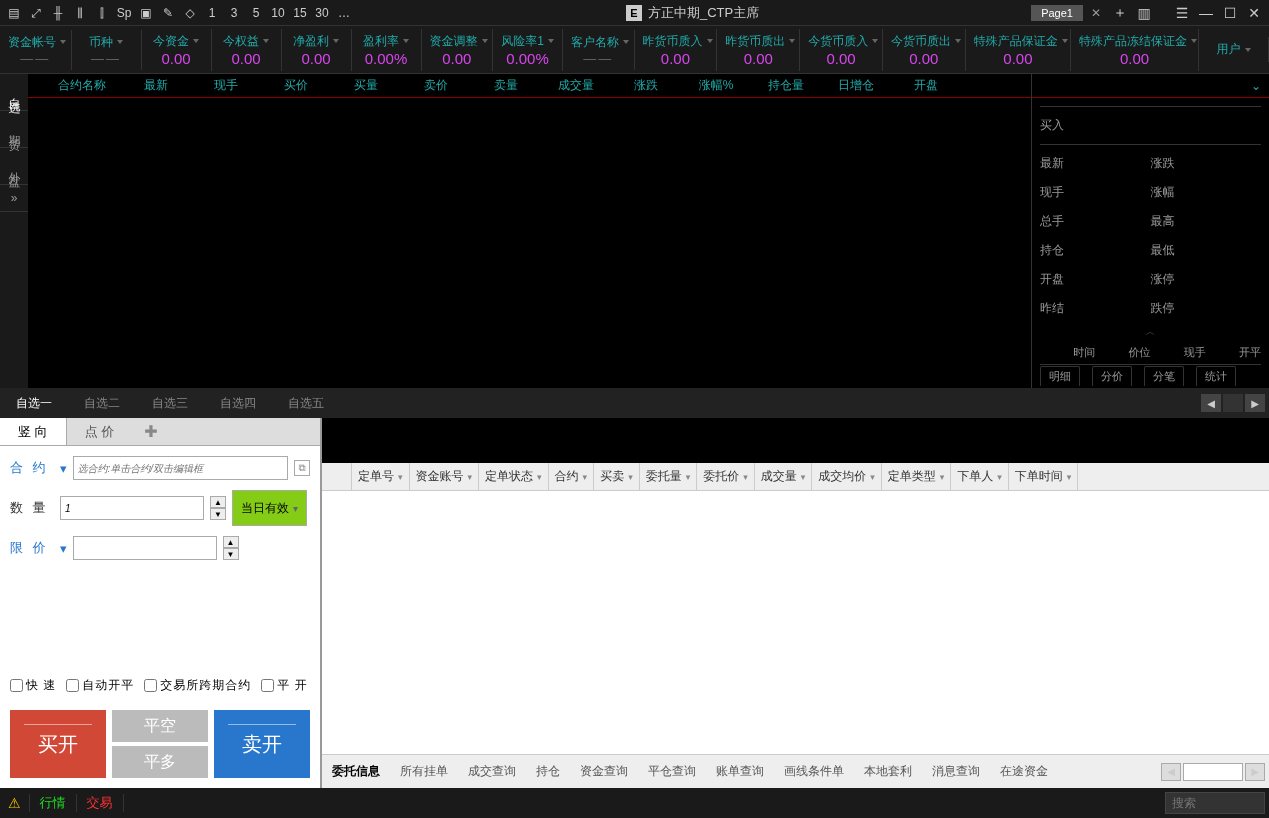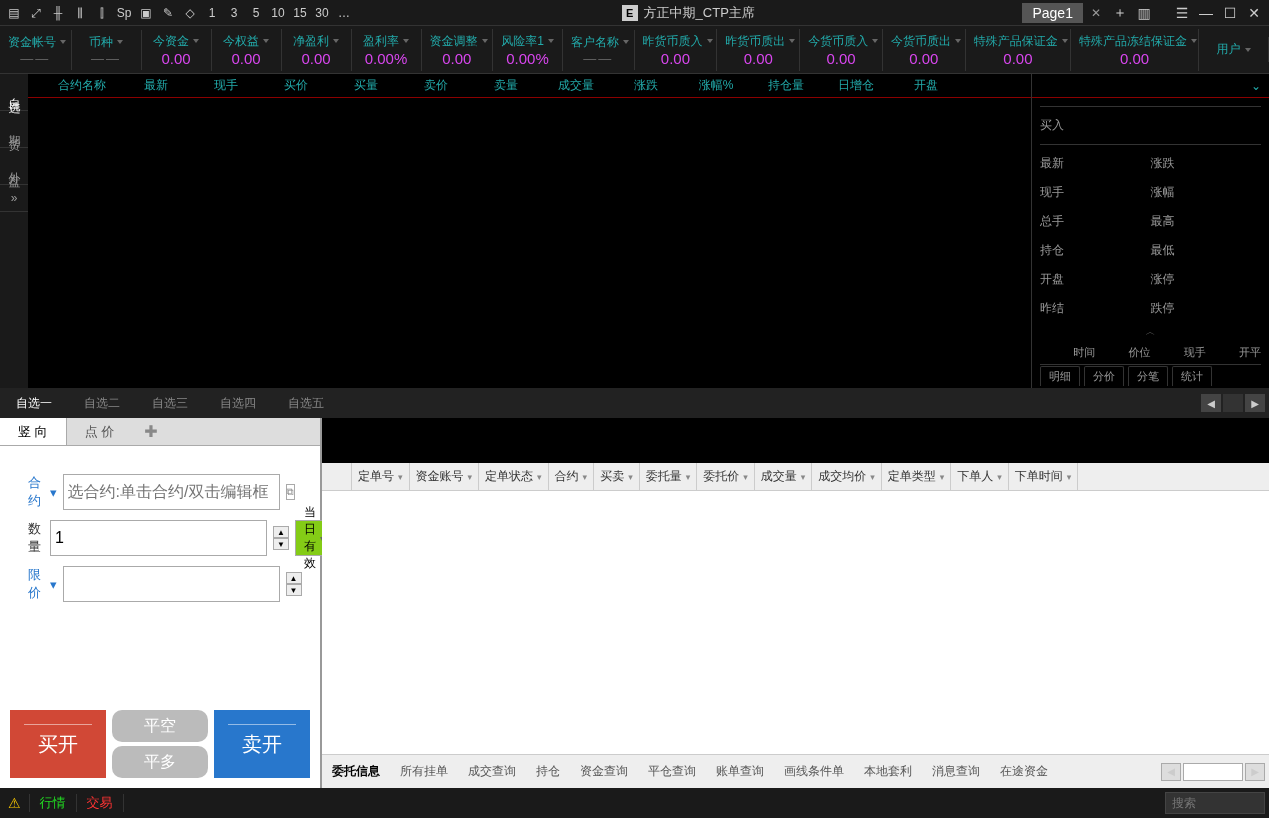--- a/index.html
+++ b/index.html
@@ -3,21 +3,21 @@
 <meta charset="utf-8">
 <style>
 * { margin:0; padding:0; box-sizing:border-box; font-family:"Microsoft YaHei","SimSun",sans-serif; }
 body { width:1269px; height:818px; background:#000; color:#ccc; font-size:12px; overflow:hidden; }
 .titlebar { height:26px; background:#1a1a1a; display:flex; align-items:center; border-bottom:1px solid #333; }
 .tb-icons { display:flex; align-items:center; gap:2px; padding-left:4px; }
 .tb-icons span { width:20px; height:20px; display:flex; align-items:center; justify-content:center; color:#ccc; font-size:12px; cursor:pointer; }
 .tb-title { flex:1; text-align:center; color:#ccc; font-size:13px; display:flex; align-items:center; justify-content:center; gap:6px; }
 .tb-logo { width:16px; height:16px; background:#ccc; color:#000; font-weight:bold; display:inline-flex; align-items:center; justify-content:center; font-size:11px; }
 .tb-right { display:flex; align-items:center; gap:2px; padding-right:4px; }
-.tb-page { padding:2px 10px; background:#555; color:#fff; font-size:14px; }
+.tb-page { padding:2px 10px; background:#555; color:#fff; font-size:11px; }
 .tb-close-page { padding:2px 6px; color:#999; cursor:pointer; }
 .tb-win { width:22px; height:22px; display:flex; align-items:center; justify-content:center; color:#ccc; cursor:pointer; font-size:14px; }
 .stats-row { height:48px; background:#1a1a1a; display:flex; align-items:center; border-bottom:1px solid #333; overflow:hidden; }
 .stat { border-right:1px solid #333; padding:4px 8px; text-align:center; min-width:70px; position:relative; }
 .stat-label { color:#2aa; font-size:12px; white-space:nowrap; }
 .stat-label::after { content:""; display:inline-block; width:0; height:0; border-left:3px solid transparent; border-right:3px solid transparent; border-top:4px solid #666; margin-left:4px; vertical-align:middle; }
 .stat-value { color:#d946ef; font-size:15px; font-family:Arial; white-space:nowrap; }
 .stat-value.dash { color:#666; font-size:13px; letter-spacing:2px; }
 .main-split { display:flex; height:314px; }
 .side-tabs { width:28px; background:#1a1a1a; display:flex; flex-direction:column; }
@@ -30,52 +30,52 @@
 .quote-panel { width:238px; background:#000; border-left:1px solid #333; position:relative; }
 .quote-head { height:24px; border-bottom:1px solid #8b0000; display:flex; justify-content:flex-end; align-items:center; padding-right:8px; }
 .quote-head span { color:#2aa; cursor:pointer; }
 .quote-body { padding:4px 8px; font-size:12px; color:#999; }
 .q-row { display:flex; padding:6px 0; }
 .q-row span { flex:1; }
 .q-sep { border-top:1px solid #333; margin:4px 0; }
 .q-caret { text-align:center; color:#666; font-size:10px; padding:2px 0; }
 .q-tick-head { display:flex; padding:4px 0; font-size:11px; border-bottom:1px solid #333; }
 .q-tick-head span { flex:1; text-align:right; }
-.q-tabs { position:absolute; bottom:0; left:0; right:0; display:flex; gap:4px; padding:2px 8px; font-size:11px; color:#999; }
+.q-tabs { position:absolute; bottom:0; left:0; right:0; display:flex; gap:12px; padding:2px 8px; font-size:11px; color:#999; }
 .q-tabs span { padding:2px 8px; border:1px solid #333; border-bottom:none; border-radius:2px 2px 0 0; cursor:pointer; }
 .watch-tabs { height:30px; background:#222; display:flex; align-items:center; position:relative; }
 .watch-tabs span { padding:0 16px; color:#888; cursor:pointer; font-size:12px; }
 .watch-tabs span.active { color:#fff; }
 .watch-arrows { position:absolute; right:4px; display:flex; gap:2px; }
 .watch-arrows div { width:20px; height:18px; background:#444; display:flex; align-items:center; justify-content:center; cursor:pointer; font-size:10px; color:#ccc; }
 .lower { display:flex; height:370px; }
 .order-entry { width:322px; background:#fff; color:#000; display:flex; flex-direction:column; border-right:2px solid #999; }
 .oe-tabs { height:28px; background:#ddd; display:flex; align-items:center; border-bottom:1px solid #aaa; }
 .oe-tabs span { padding:0 18px; cursor:pointer; color:#555; font-size:13px; height:100%; display:flex; align-items:center; }
 .oe-tabs span.active { background:#fff; color:#000; border-right:1px solid #aaa;text-align:right; }
 .oe-tabs .plus { padding:0 12px; color:#888; font-size:16px; }
-.oe-body { padding:28px; flex:1; }
+.oe-body { padding:10px; flex:1; }
 .form-row { display:flex; align-items:center; margin-bottom:10px; gap:6px; font-size:13px; }
 .form-row label { width:44px; letter-spacing:3px; color:#333; }
 .form-row label.blue { color:#2877cc; }
-.form-row input[type=text] { flex:1; height:36px; border:1px solid #aaa; padding:0 4px; font-size:16px; }
+.form-row input[type=text] { flex:1; height:24px; border:1px solid #aaa; padding:0 4px; font-size:10px;font-style:italic; }
 .spinner { display:flex; flex-direction:column; }
 .spinner div { width:16px; height:12px; border:1px solid #aaa; font-size:8px; display:flex; align-items:center; justify-content:center; background:#eee; cursor:pointer; }
 .validity { height:36px; border:1px solid #aaa; padding:0 8px; display:flex; align-items:center; gap:4px; font-size:12px; background:#84cc16; }
 .validity::after { content:"▾"; font-size:10px; color:#666; }
 .opt-icon { width:16px; height:16px; border:1px solid #aaa; display:flex; align-items:center; justify-content:center; font-size:10px; color:#888; }
 .check-row { display:flex; gap:10px; padding:6px 10px; font-size:12px; }
 .check-row label { display:flex; align-items:center; gap:3px; letter-spacing:1px; }
 .btn-row { display:flex; gap:6px; padding:10px; }
 .big-btn { flex:1; height:68px; display:flex; align-items:center; justify-content:center; font-size:20px; color:#fff; cursor:pointer; position:relative; }
 .big-btn .line { position:absolute; top:14px; left:14px; right:14px; height:1px; background:rgba(255,255,255,0.5); }
 .btn-red { background:#d14836; }
 .btn-blue { background:#2877cc; }
 .btn-stack { flex:1; display:flex; flex-direction:column; gap:4px; }
-.btn-gray { flex:1; background:#bbb; display:flex; align-items:center; justify-content:center; font-size:16px; color:#fff; cursor:pointer;border-radius:10px; }
+.btn-gray { flex:1; background:#bbb; display:flex; align-items:center; justify-content:center; font-size:16px; color:#fff; cursor:pointer; }
 .order-grid { flex:1; background:#14b8a6; display:flex; flex-direction:column;margin-top:45px; }
 .og-head { height:28px; background:#eee; border-bottom:1px solid #ccc; display:flex; align-items:center; overflow:hidden; }
 .og-head .gap { width:30px; border-right:1px solid #ccc; height:100%; }
 .og-col { padding:0 6px; border-right:1px solid #ccc; height:100%; display:flex; align-items:center; font-size:12px; color:#333; white-space:nowrap; gap:2px; }
 .og-col::after { content:"▾"; font-size:9px; color:#888; margin-left:2px; }
 .og-body { flex:1; background:#fff; }
 .og-foot { height:34px; background:#eee; display:flex; align-items:center; border-top:1px solid #ccc; position:relative; }
 .og-foot span { padding:0 10px; font-size:12px; color:#555; cursor:pointer; }
 .og-foot span.active { color:#000; font-weight:bold; }
 .og-foot-arrows { position:absolute; right:4px; display:flex; gap:2px; }
@@ -308,20 +308,38 @@
       <div class="form-row">
         <label class="blue">限  价</label>
           <span style="color:#2877cc">▾</span>
         <input type="text" style="flex: 0 0 90px;">
         <div class="spinner">
             <div>▲</div>
             <div>▼</div>
           </div>
       </div>
     </div>
+    <div class="check-row">
+      <label>
+          <input type="checkbox" style="">
+          <span>快  速</span>
+        </label>
+      <label>
+          <input type="checkbox" style="">
+          <span>自动开平</span>
+        </label>
+      <label>
+          <input type="checkbox" style="">
+          <span>交易所跨期合约</span>
+        </label>
+      <label>
+          <input type="checkbox" style="">
+          <span>平  开</span>
+        </label>
+    </div>
     <div class="btn-row">
       <div class="big-btn btn-red">
           <div class="line"></div>
           <span>买开</span>
         </div>
       <div class="btn-stack">
         <div class="btn-gray">平空</div>
         <div class="btn-gray">平多</div>
       </div>
       <div class="big-btn btn-blue">

